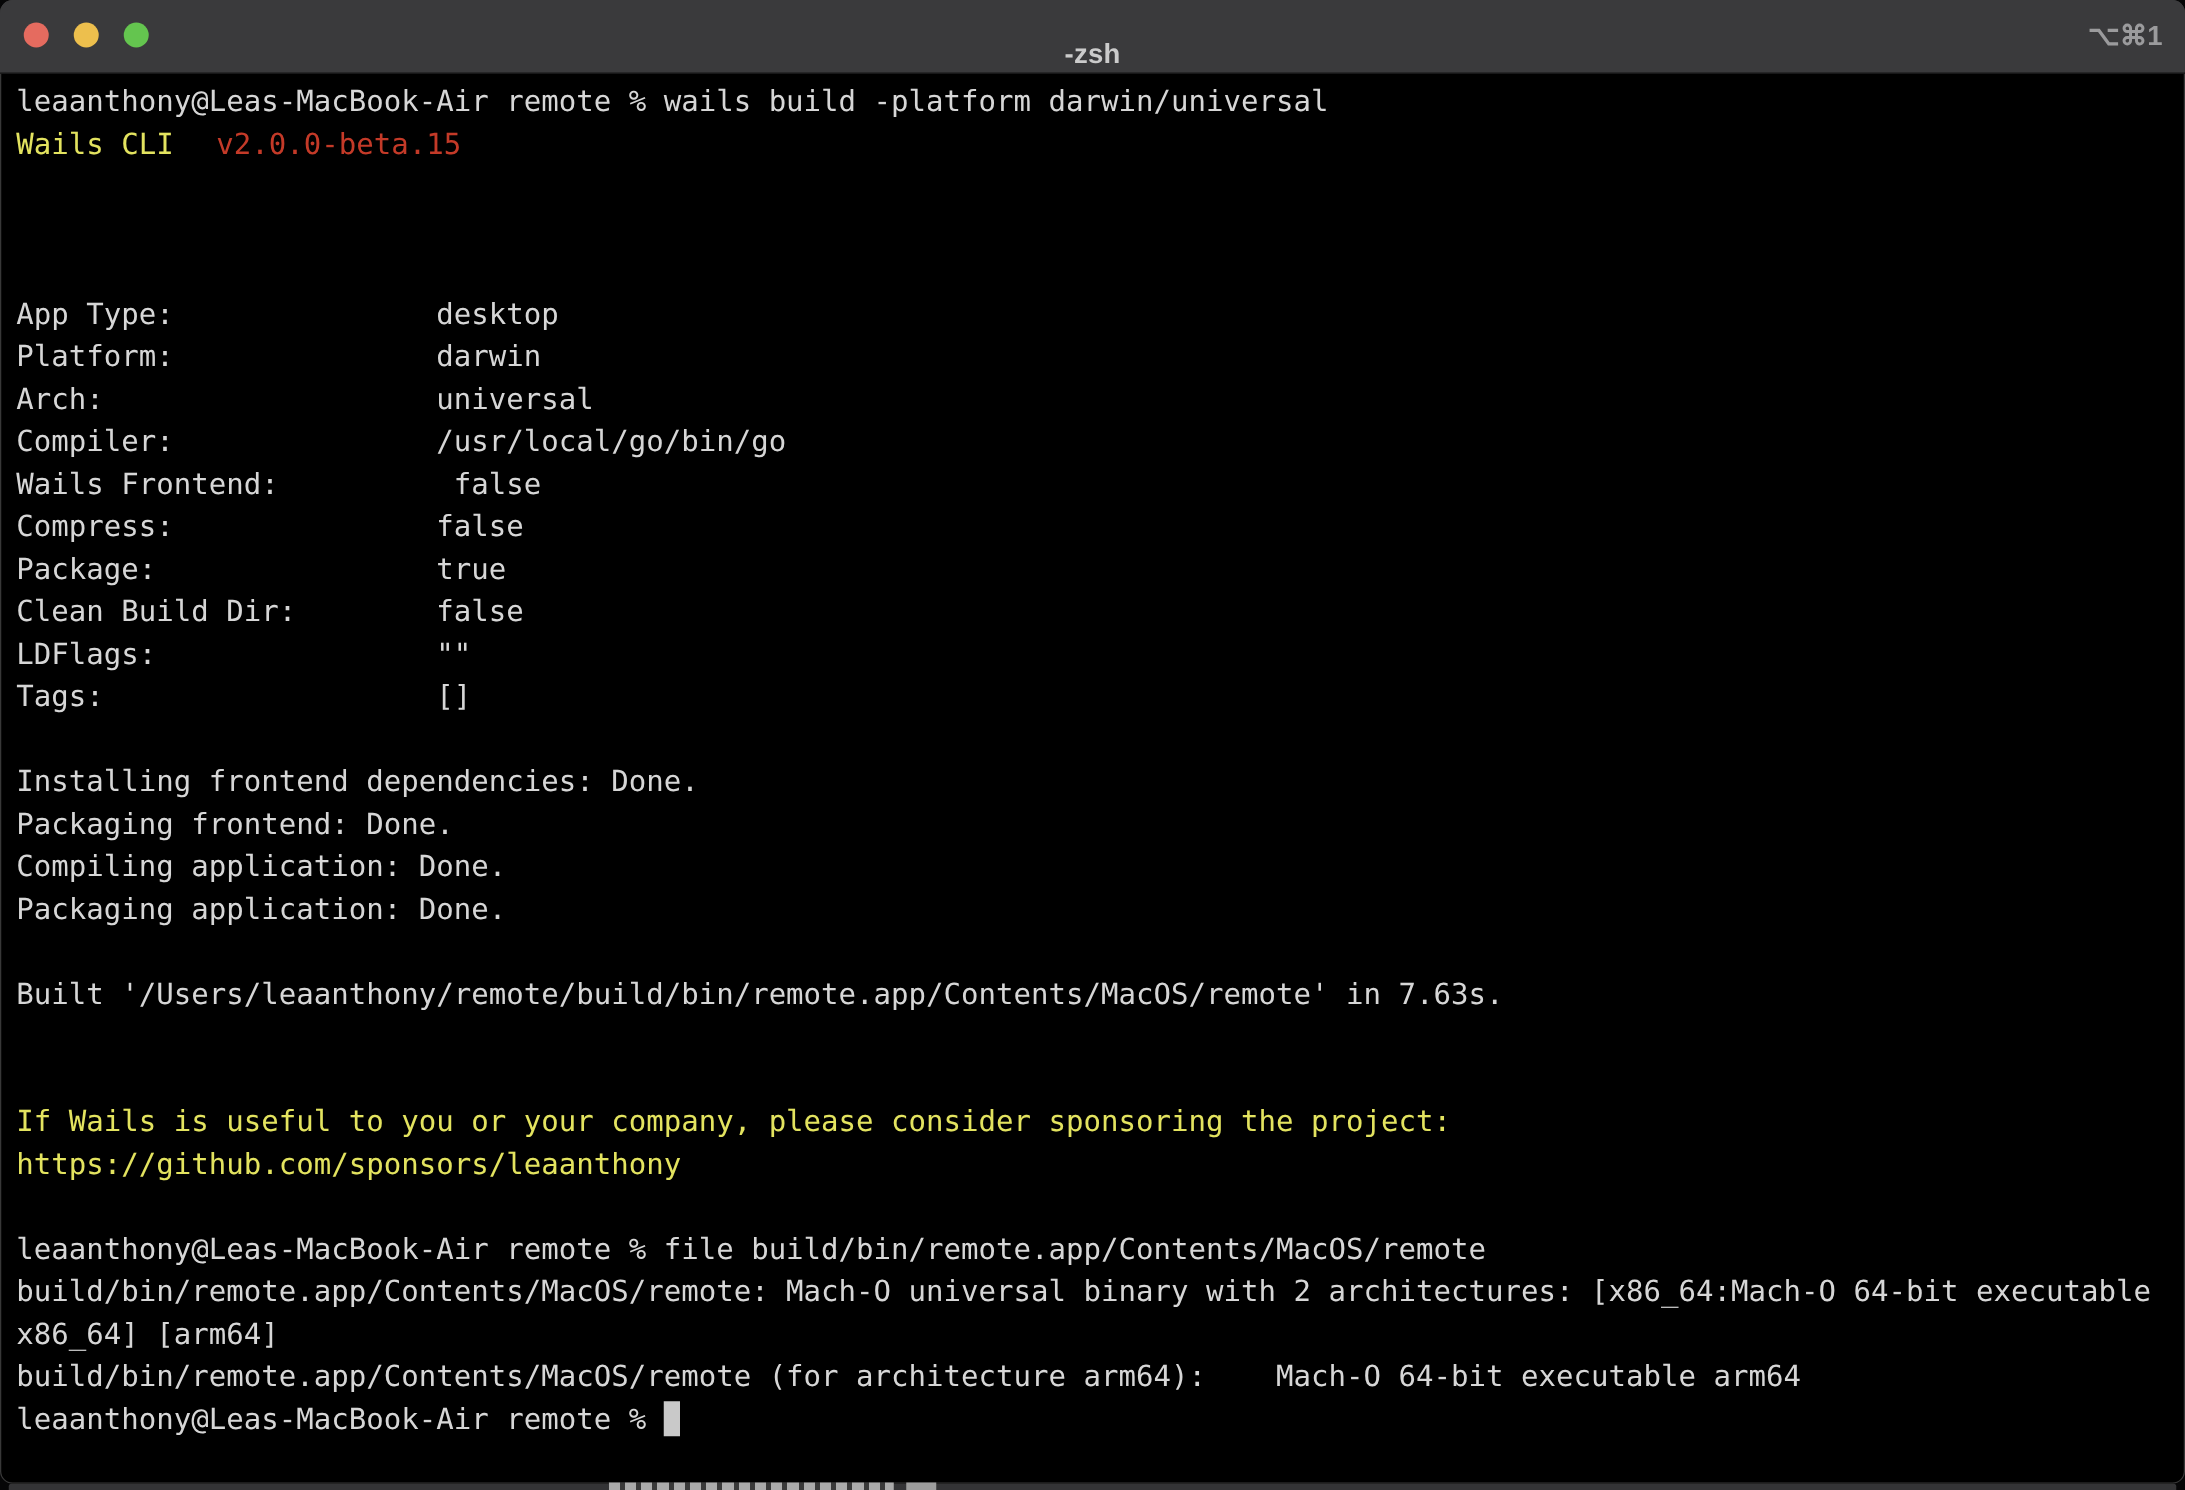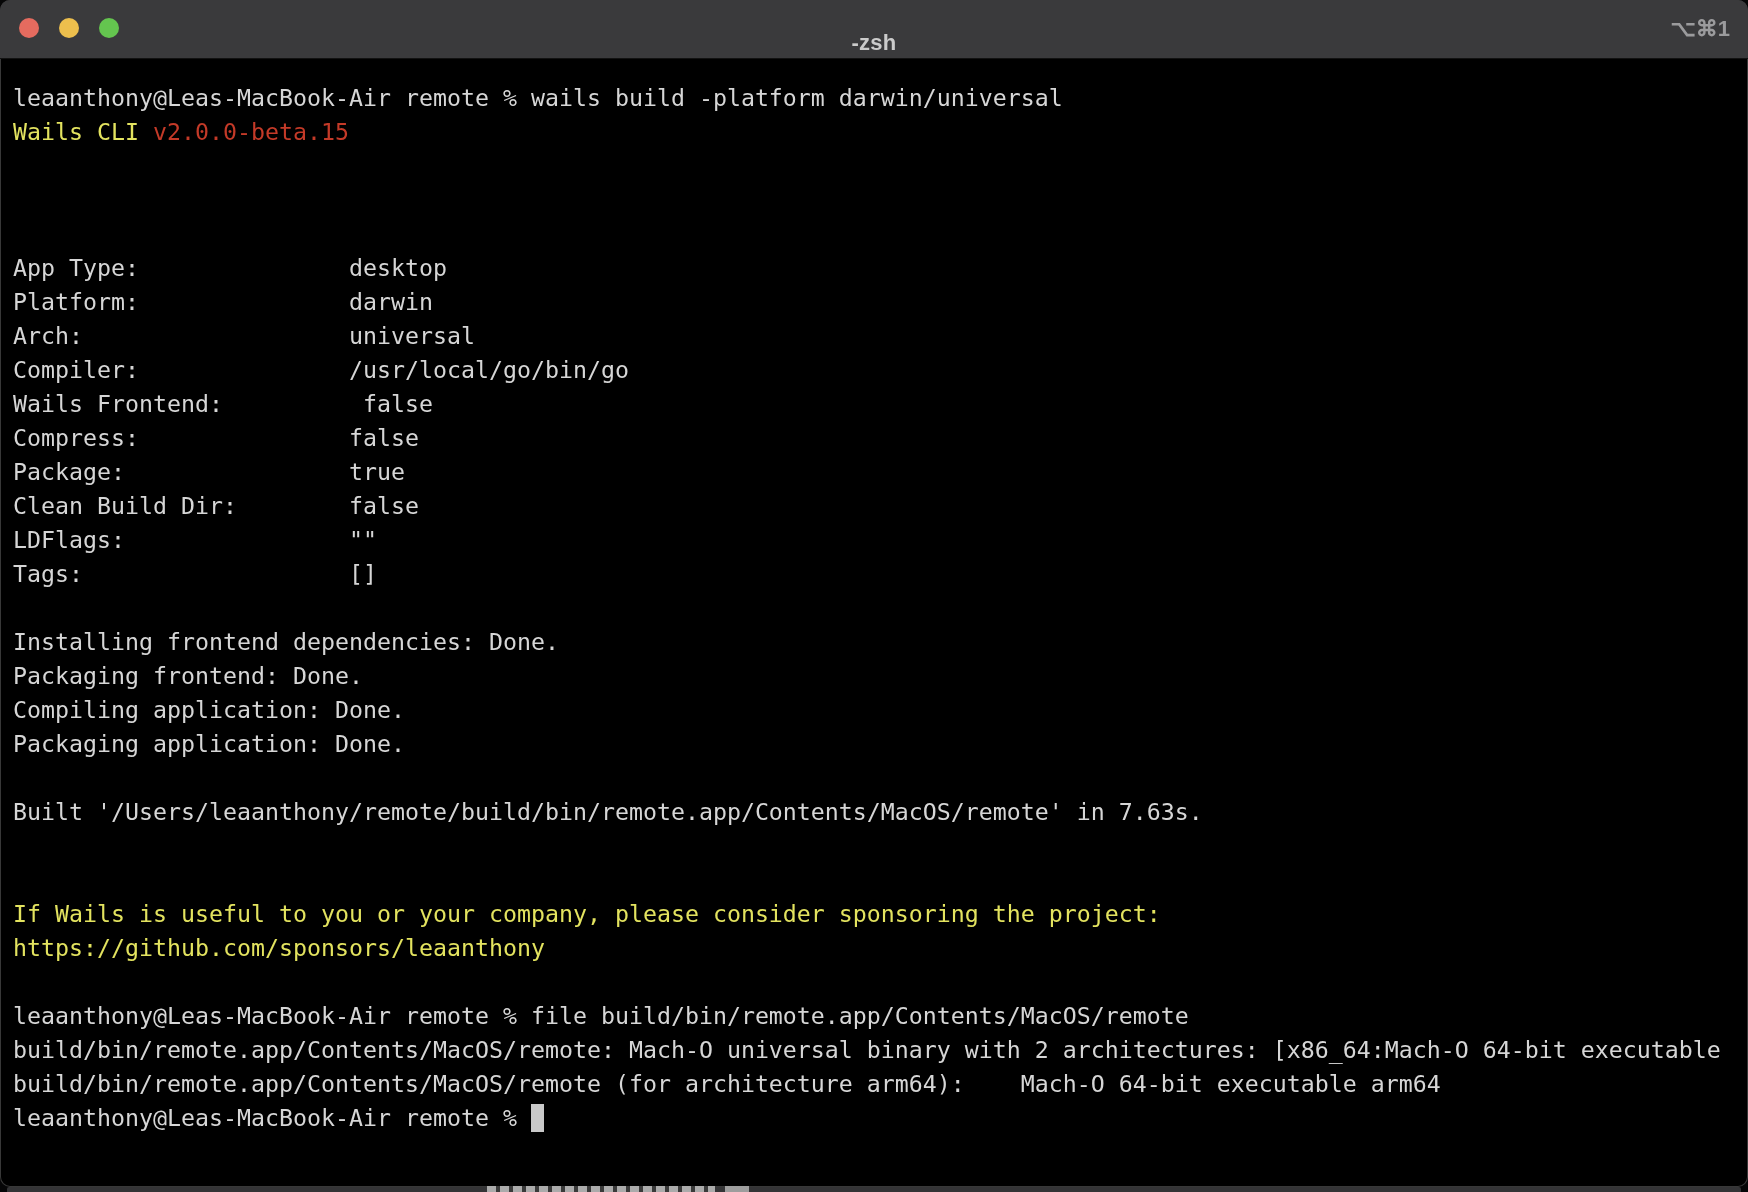--- a/index.html
+++ b/index.html
@@ -18,25 +18,25 @@
   .titlebar{position:relative;height:58px;background:var(--titlebar_bg);
             border-bottom:1px solid #121212;display:flex;align-items:center;justify-content:center;}
   .traffic-lights{position:absolute;left:19px;top:18px;display:flex;gap:20px;}
   .tl{width:20px;height:20px;border-radius:50%;border:none;padding:0;cursor:default;}
   .tl-close{background:var(--light_red);}
   .tl-min{background:var(--light_yellow);}
   .tl-zoom{background:var(--light_green);}
   .title{font:bold 22px/58px "Liberation Sans",sans-serif;color:var(--title_text);letter-spacing:.2px;margin-top:28px;}
   .shortcut{position:absolute;right:18px;top:0;font:600 22px/58px "Liberation Sans",sans-serif;color:var(--shortcut_text);}
 
-  .terminal{padding:22px 13px 0 13px;font:23.25px/34px "DejaVu Sans Mono",monospace;color:var(--text);cursor:text;}
+  .terminal{padding:6px 13px 0 13px;font:23.25px/34px "DejaVu Sans Mono",monospace;color:var(--text);cursor:text;}
   .line{height:34px;white-space:pre;}
   .c-default{color:var(--text);}
   .c-yellow{color:var(--yellow);text-align:right;}
-  .c-red{color:var(--red);}
+  .c-red{color:var(--red);margin-left:20px;}
   .cursor{display:inline-block;width:13px;height:28px;background:var(--cursor);vertical-align:middle;margin-top:-3px;}
 </style>
 </head>
 <body>
 
 <div class="screen">
 
   <div class="window">
 
     <div class="titlebar">
@@ -72,20 +72,21 @@
         <div class="line"><span class="c-default">Packaging application: Done.</span></div>
         <div class="line"></div>
         <div class="line"><span class="c-default">Built '/Users/leaanthony/remote/build/bin/remote.app/Contents/MacOS/remote' in 7.63s.</span></div>
         <div class="line"></div>
         <div class="line"></div>
         <div class="line"><span class="c-yellow">If Wails is useful to you or your company, please consider sponsoring the project:</span></div>
         <div class="line"><span class="c-yellow">https://github.com/sponsors/leaanthony</span></div>
         <div class="line"></div>
         <div class="line"><span class="c-default">leaanthony@Leas-MacBook-Air remote % file build/bin/remote.app/Contents/MacOS/remote</span></div>
         <div class="line"><span class="c-default">build/bin/remote.app/Contents/MacOS/remote: Mach-O universal binary with 2 architectures: [x86_64:Mach-O 64-bit executable</span></div>
+        <div class="line"><span class="c-default">x86_64] [arm64]</span></div>
         <div class="line"><span class="c-default">build/bin/remote.app/Contents/MacOS/remote (for architecture arm64):    Mach-O 64-bit executable arm64</span></div>
         <div class="line"><span class="c-default">leaanthony@Leas-MacBook-Air remote % </span><span class="cursor"></span></div>
       </div>
 
   </div>
 
   <div class="behind-strip">
     <span class="glyph-fragment frag-a"></span>
     <span class="glyph-fragment frag-b"></span>
   </div>

